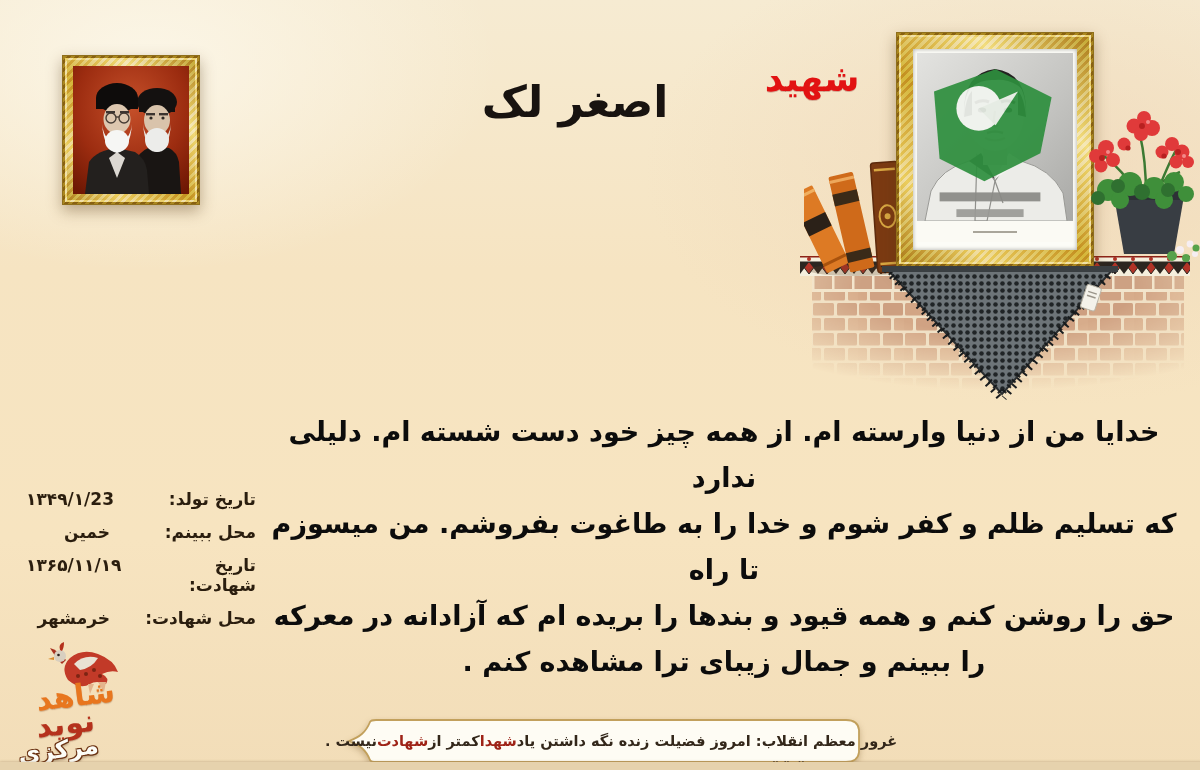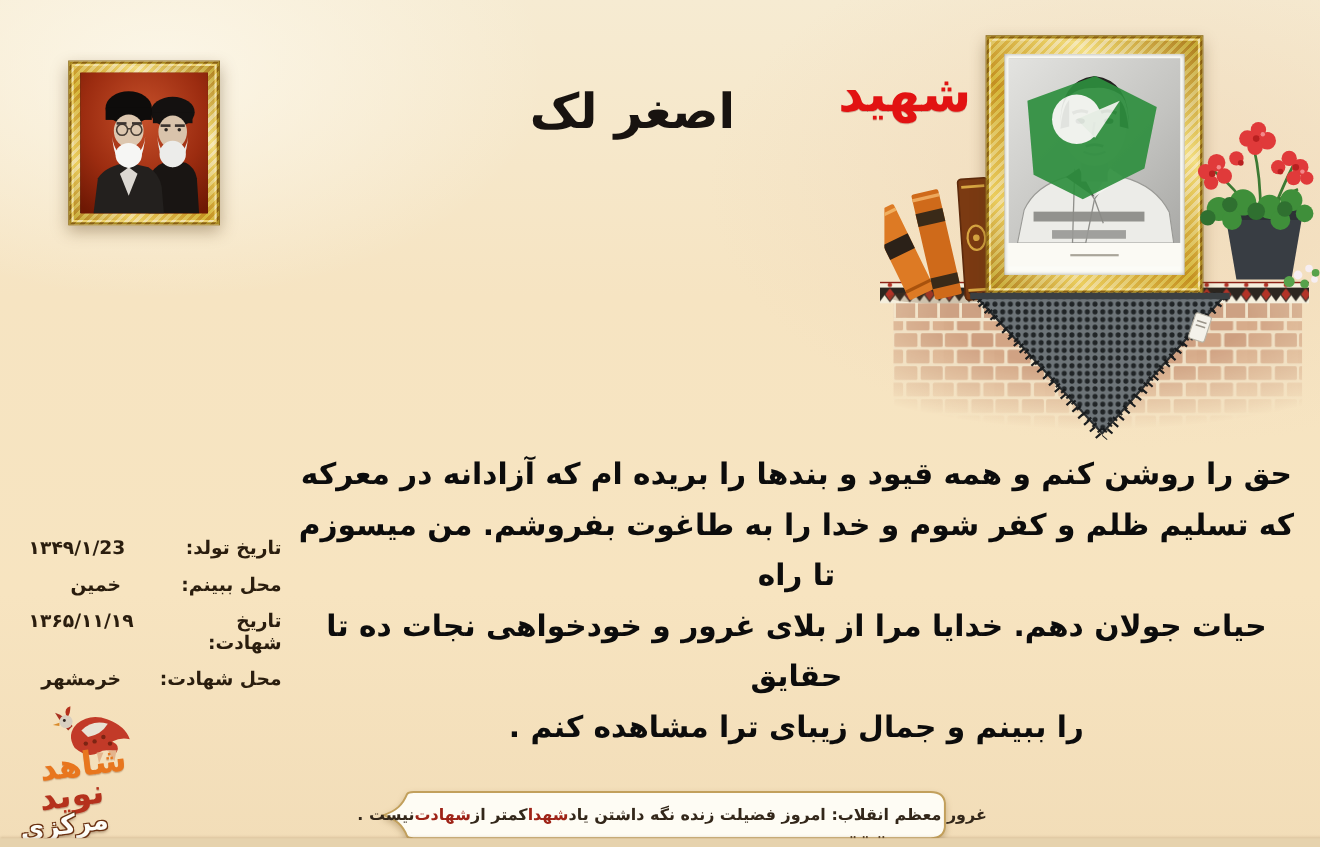--- a/index.html
+++ b/index.html
@@ -17,21 +17,21 @@
     background:repeating-linear-gradient(135deg,rgba(255,255,255,.28) 0 3px,rgba(120,85,10,.28) 3px 6px);
     mix-blend-mode:overlay;pointer-events:none;}
   .leaders-frame{left:62px;top:55px;width:136px;height:148px;padding:0;}
   .leaders-frame .inner{position:absolute;inset:10px;background:#7c1d08;box-shadow:inset 0 0 8px rgba(0,0,0,.6);}
   .leaders-frame svg{display:block;width:100%;height:100%;}
 
   
   .title{position:absolute;left:375px;top:76px;width:400px;text-align:center;
     font-size:44px;font-weight:bold;color:#181310;letter-spacing:1px;}
   .shahid{position:absolute;left:762px;top:58px;width:100px;text-align:center;
-    font-size:46px;font-weight:bold;color:#e21212;text-shadow:0 1px 0 rgba(120,0,0,.25);}
+    font-size:36px;font-weight:bold;color:#e21212;text-shadow:0 1px 0 rgba(120,0,0,.25);}
 
   
   .scene{position:absolute;left:790px;top:0;width:410px;height:410px;}
   .scene svg{display:block;}
   .brickwall{position:absolute;left:22px;top:272px;width:372px;height:126px;}
   .trim{position:absolute;left:10px;top:256px;width:390px;height:20px;}
   .photo-frame{left:106px;top:32px;width:164px;height:201px;padding:16px;}
   .photo-mat{position:relative;width:100%;height:100%;background:#fcfcf7;padding:4px;box-sizing:border-box;
     box-shadow:inset 0 0 4px rgba(0,0,0,.35);}
   .photo{position:relative;width:100%;height:168px;background:#c9c9c6;overflow:hidden;}
@@ -352,23 +352,23 @@
       <span class="info-label">تاریخ شهادت:</span>
       <span class="info-value">۱۳۶۵/۱۱/۱۹</span>
     </div>
     <div class="info-row">
       <span class="info-label">محل شهادت:</span>
       <span class="info-value">خرمشهر</span>
     </div>
   </div>
 
   <div class="prayer">
+    <div>خدایا من از دنیا وارسته ام. از همه چیز خود دست شسته ام. دلیلی ندارد</div>
+    <div>که تسلیم ظلم و کفر شوم و خدا را به طاغوت بفروشم. من میسوزم تا راه</div>
     <div>حق را روشن کنم و همه قیود و بندها را بریده ام که آزادانه در معرکه</div>
-    <div>که تسلیم ظلم و کفر شوم و خدا را به طاغوت بفروشم. من میسوزم تا راه</div>
-    <div>حیات جولان دهم. خدایا مرا از بلای غرور و خودخواهی نجات ده تا حقایق</div>
     <div>را ببینم و جمال زیبای ترا مشاهده کنم .</div>
   </div>
 
   <div class="logo">
     <svg class="bird" viewBox="0 0 86 56">
       <path d="M28,40 Q20,28 30,18 Q42,8 58,14 Q74,20 78,32 Q70,30 62,34 Q70,38 66,44 Q56,40 50,44 Q40,50 28,40 Z" fill="#c23a28"></path>
       <path d="M34,24 Q44,14 58,18 Q52,28 40,30 Z" fill="#e9e2d4"></path>
       <path d="M26,20 Q18,10 10,8 Q16,18 22,24 Z" fill="#a8301f"></path>
       <circle cx="20" cy="16" r="6" fill="#d8cfc0"></circle>
       <path d="M20,10 Q18,4 24,2 Q24,8 22,11 Z" fill="#b5311c"></path>

